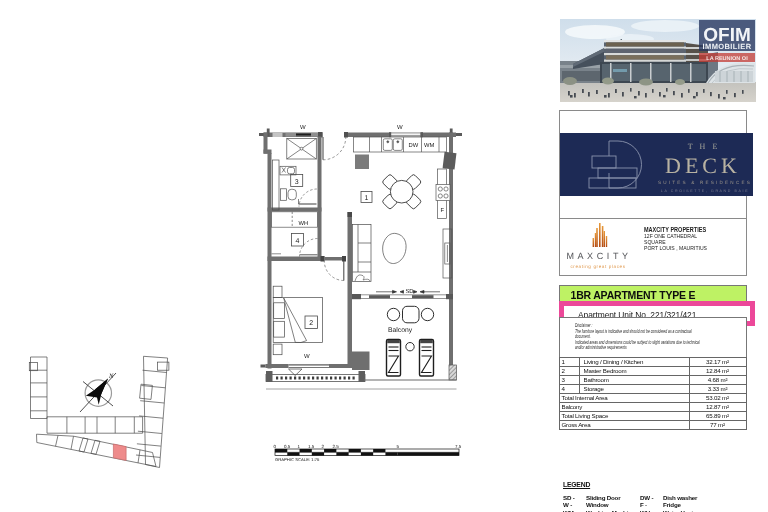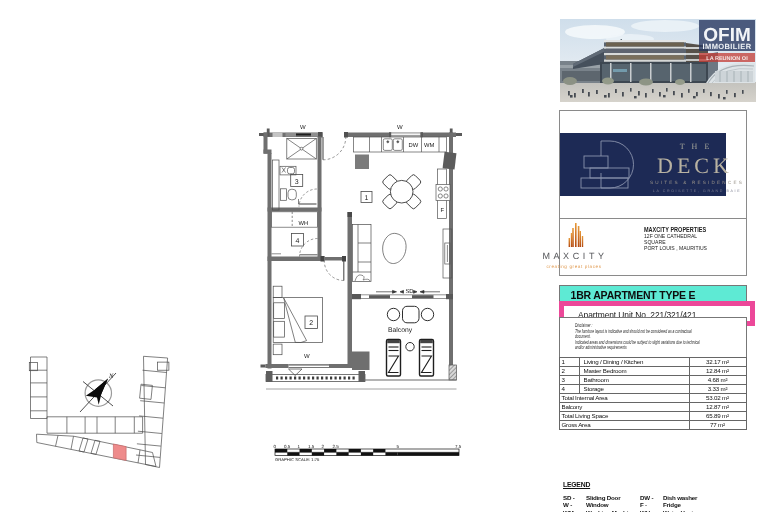--- a/index.html
+++ b/index.html
@@ -124,39 +124,39 @@
     <rect x="139" y="1" width="56" height="31" fill="#25355e" opacity="0.78"></rect>
     <text x="167" y="22" text-anchor="middle" font-family="Liberation Sans" font-size="19" font-weight="bold" fill="#f2f4f7">OFIM</text>
     <text x="167" y="30" text-anchor="middle" font-family="Liberation Sans" font-size="7.5" font-weight="bold" fill="#eef1f5" letter-spacing="0.4">IMMOBILIER</text>
     <rect x="139" y="34" width="56" height="9" fill="#c33b34" opacity="0.75"></rect>
     <text x="167" y="41" text-anchor="middle" font-family="Liberation Sans" font-size="5.5" font-weight="bold" fill="#f4e8e6">LA REUNION OI</text>
   </g>
 </svg>
 </div>
 
 <div class="abs" style="left:559px;top:110px;width:185.5px;height:107px;border:1px solid #8a8a8a;background:#fff;"></div>
-<div class="abs" style="left:560px;top:133px;width:166px;height:63px;background:#1d2a55;">
+<div class="abs" style="left:560px;top:133px;width:185px;height:63px;background:#1d2a55;padding-left:8px;">
 <svg width="185" height="63" viewBox="0 0 185 63" xmlns="http://www.w3.org/2000/svg">
 
   <g fill="none" stroke="#8a93ad" stroke-width="0.9">
     <path d="M41,8 L50,8 A 23.5 23.5 0 0 1 50,55 L41,55"></path>
     <path d="M41,8 L41,23 M41,40 L41,55"></path>
     <rect x="24" y="23" width="24" height="12"></rect>
     <rect x="30" y="35" width="39" height="10"></rect>
     <rect x="21" y="45" width="47" height="10"></rect>
   </g>
   <text x="138" y="15.5" text-anchor="middle" font-family="Liberation Serif" font-size="8" fill="#a8a89c" letter-spacing="7">THE</text>
   <text x="135" y="40" text-anchor="middle" font-family="Liberation Serif" font-size="22" fill="#b8b2a2" letter-spacing="4">DECK</text>
   <text x="137" y="51" text-anchor="middle" font-family="Liberation Sans" font-size="4.6" fill="#9a948a" letter-spacing="2.2">SUITES &amp; RESIDENCES</text>
   <text x="137" y="58.5" text-anchor="middle" font-family="Liberation Sans" font-size="3.6" fill="#7d7f92" letter-spacing="1.6">LA CROISETTE, GRAND BAIE</text>
 </svg>
 </div>
 
 <div class="abs" style="left:559px;top:218px;width:185.5px;height:56px;border:1px solid #8a8a8a;background:#fff;"></div>
-<div class="abs" style="left:536px;top:219px;width:130px;height:54px;">
+<div class="abs" style="left:560px;top:219px;width:130px;height:54px;">
 <svg width="130" height="54" viewBox="0 0 130 54" xmlns="http://www.w3.org/2000/svg">
   <defs>
     <linearGradient id="twr" x1="0" y1="0" x2="0" y2="1">
       <stop offset="0" stop-color="#e89a3a"></stop>
       <stop offset="1" stop-color="#b34a12"></stop>
     </linearGradient>
   </defs>
   <g fill="url(#twr)">
     <polygon points="39,4 40.6,4 40.6,28 39,28"></polygon>
     <polygon points="36.2,9 37.8,9 37.8,28 36.2,28"></polygon>
@@ -170,21 +170,21 @@
   <text x="38" y="49" text-anchor="middle" font-family="Liberation Sans" font-size="4.6" fill="#e09a50" letter-spacing="0.6">creating great places</text>
 </svg>
 </div>
 <div class="abs" style="left:644px;top:226.5px;width:110px;font-size:5.8px;line-height:5.9px;color:#222;transform:scaleX(0.88);transform-origin:left top;">
   <div style="font-weight:bold;font-size:6.3px;margin-bottom:1.5px;">MAXCITY PROPERTIES</div>
   <div>12F ONE CATHEDRAL</div>
   <div>SQUARE</div>
   <div>PORT LOUIS , MAURITIUS</div>
 </div>
 
-<div class="abs" style="left:558.5px;top:285px;width:186px;height:14.5px;border:1px solid #777;background:#5eead4;">
+<div class="abs" style="left:558.5px;top:285px;width:186px;height:14.5px;border:1px solid #777;background:#bef264;">
   <div style="position:absolute;left:11px;top:3px;font-size:10.5px;font-weight:bold;color:#0d0d0d;letter-spacing:-0.2px;">1BR APARTMENT TYPE E</div>
 </div>
 <div class="abs" style="left:558.5px;top:300.5px;width:186px;height:15.5px;border:5px solid #ec4899;background:#fff;">
   <div style="position:absolute;left:14px;top:3px;font-size:9.8px;color:#191919;letter-spacing:-0.1px;transform:scaleX(0.86);transform-origin:left center;white-space:nowrap;">Apartment Unit No. 221/321/421</div>
 </div>
 
 <div class="abs" style="left:558.5px;top:317px;width:186px;height:39px;border:1px solid #777;background:#fff;">
   <div style="position:absolute;left:15px;top:5px;font-size:4.6px;line-height:5.6px;font-style:italic;color:#1b1b1b;white-space:nowrap;transform:scaleX(0.73);transform-origin:left top;">
     Disclaimer :<br>
     The furniture layout is indicative and should not be considered as a contractual<br>

